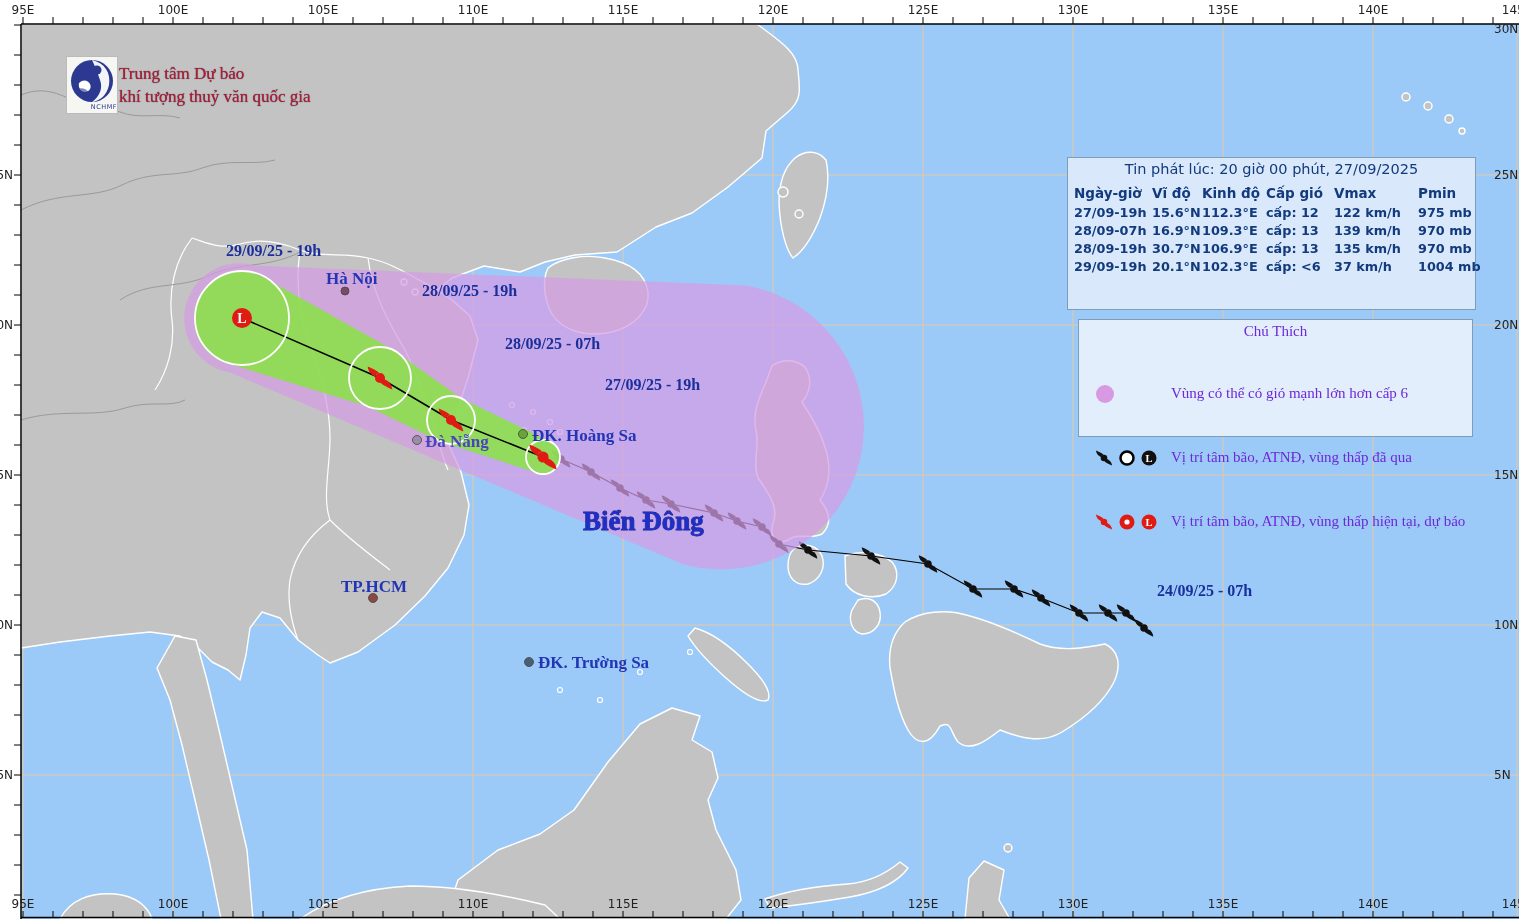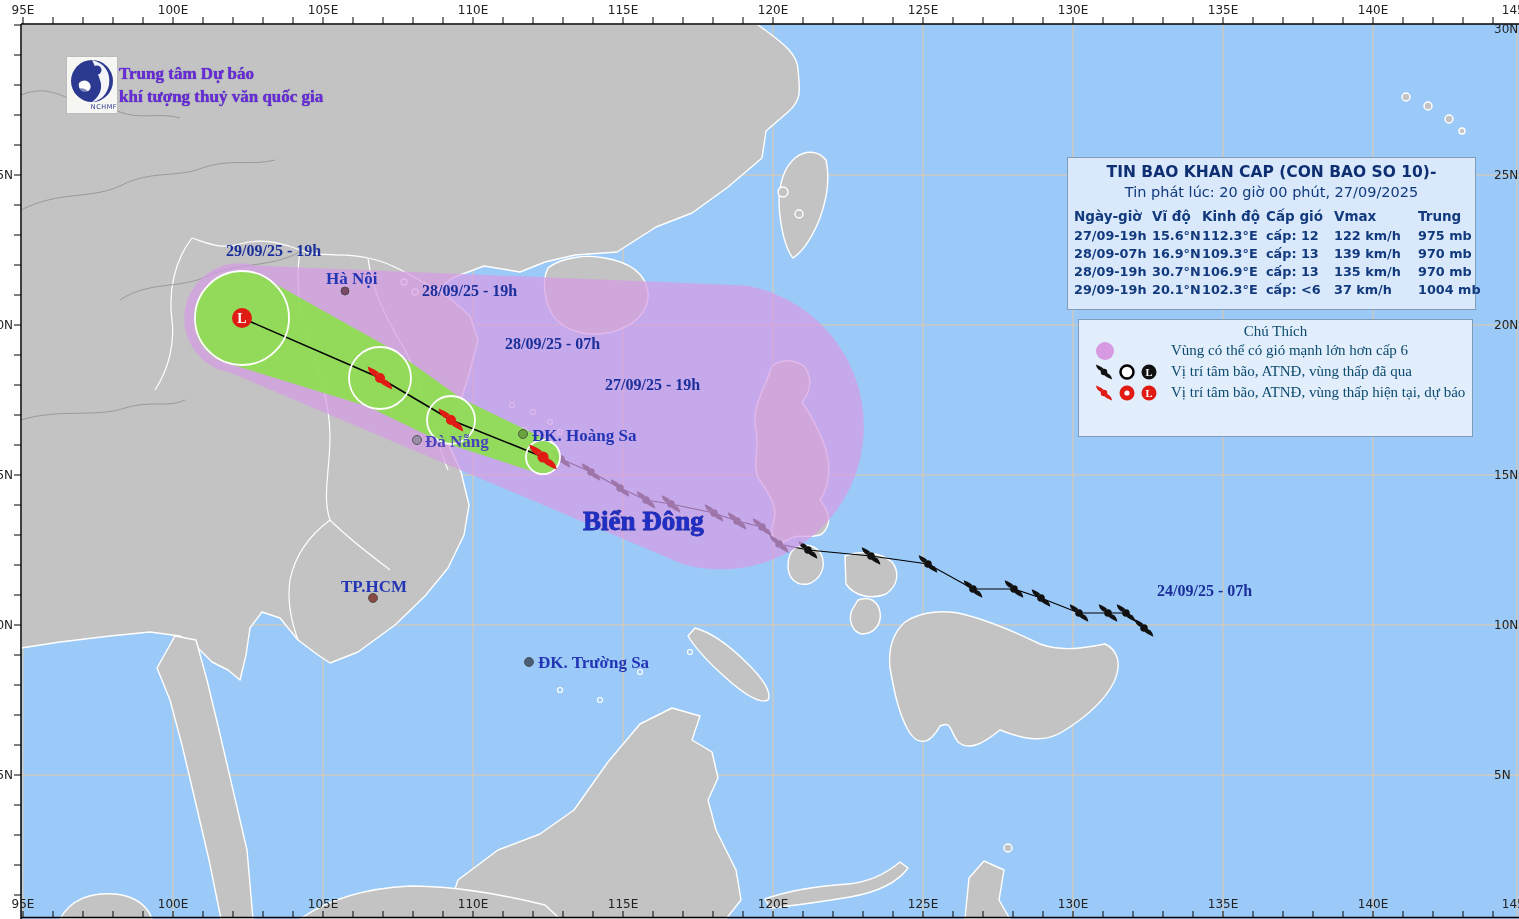--- a/index.html
+++ b/index.html
@@ -1,41 +1,41 @@
 <!DOCTYPE html>
 <html><head>
 <meta charset="utf-8">
 <style>
   html,body{margin:0;padding:0;background:#fff;}
   .stage{position:relative;width:1519px;height:919px;overflow:hidden;
          font-family:"Liberation Serif",serif;background:#fff;}
   .stage svg.map{position:absolute;left:0;top:0;}
   
-  .org{position:absolute;left:119px;top:62px;color:#6d28d9;font-weight:bold;
+  .org{position:absolute;left:119px;top:62px;color:#b91c1c;font-weight:normal;
        font-size:17px;line-height:23px;text-shadow:0 0 1px #22348f;}
   .logo{position:absolute;left:66px;top:56px;width:52px;height:58px;background:#f6f6f2;
         border:1px solid #bbb;box-sizing:border-box;text-align:right;}
   .logo .nchmf{font-family:"DejaVu Sans",sans-serif;font-size:6.5px;color:#2b3990;
         position:absolute;left:0;right:0;bottom:2px;letter-spacing:.5px;}
   
   .infobox{position:absolute;left:1067px;top:157px;width:409px;height:153px;
            background:#d9e9fb;border:1px solid #7f9db9;box-sizing:border-box;
            font-family:"DejaVu Sans",sans-serif;color:#123a7d;}
   .ib-title{font-weight:bold;font-size:15.5px;text-align:center;margin-top:5px;color:#0f2f73;}
   .ib-sub{font-size:14.5px;text-align:center;margin-top:3px;}
   .ib-grid{display:grid;grid-template-columns:78px 50px 64px 68px 84px 53px;
            margin:6px 0 0 6px;}
   .ib-grid .h{font-weight:bold;font-size:13.5px;padding:2px 0;}
   .ib-grid .c{font-size:12.8px;padding:1.5px 0;white-space:nowrap;font-weight:bold;}
   
   .legend{position:absolute;left:1078px;top:319px;width:395px;height:118px;
           background:#e2eefc;border:1px solid #7f9db9;box-sizing:border-box;
-          color:#0c4a6e;}
+          color:#6d28d9;}
   .lg-title{font-size:15px;text-align:center;margin-top:3px;}
-  .lg-row{display:flex;align-items:center;height:21px;margin-left:14px;}
+  .lg-row{display:flex;align-items:center;height:21px;margin-left:14px;margin-top:43px;}
   .lg-sym{width:78px;display:flex;align-items:center;}
   .lg-lab{font-size:15px;white-space:nowrap;}
   text{user-select:none;}
 </style>
 </head>
 <body>
 
 <div class="stage">
 
 <svg class="map" width="1519" height="919" viewBox="0 0 1519 919">
@@ -356,29 +356,28 @@
     <path d="M10,32 C15,30 20,32 22,36 C17,38 12,36 10,32 Z" fill="#2b3990" opacity="0.6"></path>
   </svg>
   <div class="nchmf">NCHMF</div>
 </div>
 <div class="org">
   <div>Trung tâm Dự báo</div>
   <div>khí tượng thuỷ văn quốc gia</div>
 </div>
 
 <div class="infobox">
-  <div class="ib-title">TIN BAO KHAN CAP (CON BAO SO 10)-</div>
   <div class="ib-sub">Tin phát lúc: 20 giờ 00 phút, 27/09/2025</div>
   <div class="ib-grid" id="ib-grid">
         <div class="h">Ngày-giờ</div>
         <div class="h">Vĩ độ</div>
         <div class="h">Kinh độ</div>
         <div class="h">Cấp gió</div>
         <div class="h">Vmax</div>
-        <div class="h">Trung</div>
+        <div class="h">Pmin</div>
         <div class="c">27/09-19h</div>
         <div class="c">15.6°N</div>
         <div class="c">112.3°E</div>
         <div class="c">cấp: 12</div>
         <div class="c">122 km/h</div>
         <div class="c">975 mb</div>
         <div class="c">28/09-07h</div>
         <div class="c">16.9°N</div>
         <div class="c">109.3°E</div>
         <div class="c">cấp: 13</div>

